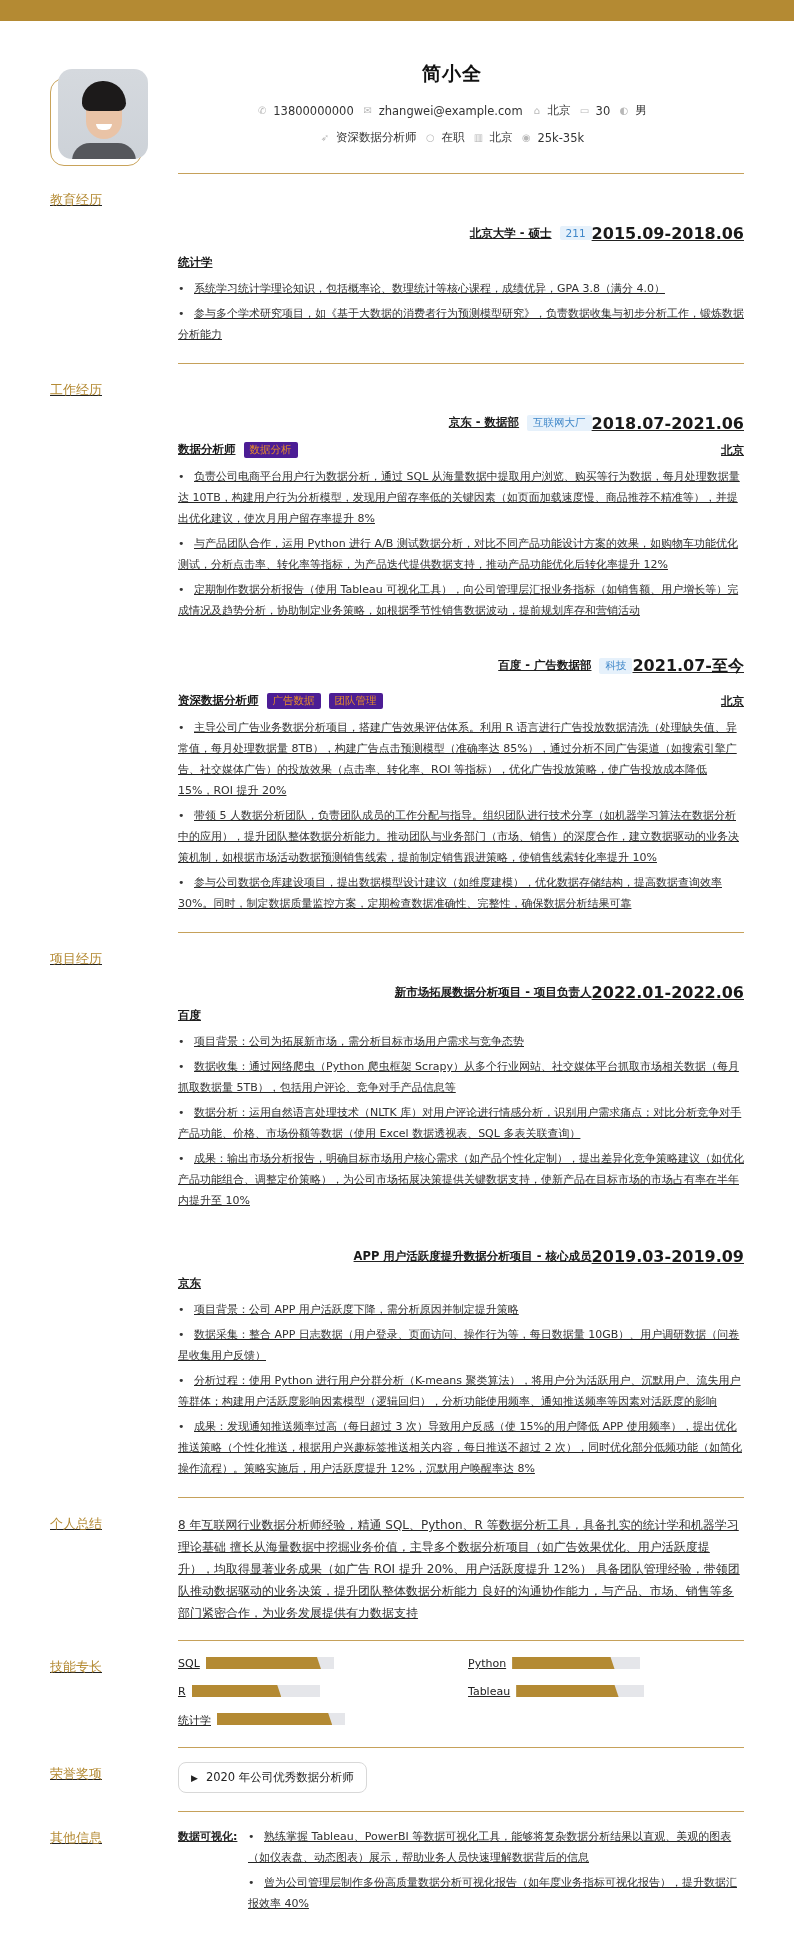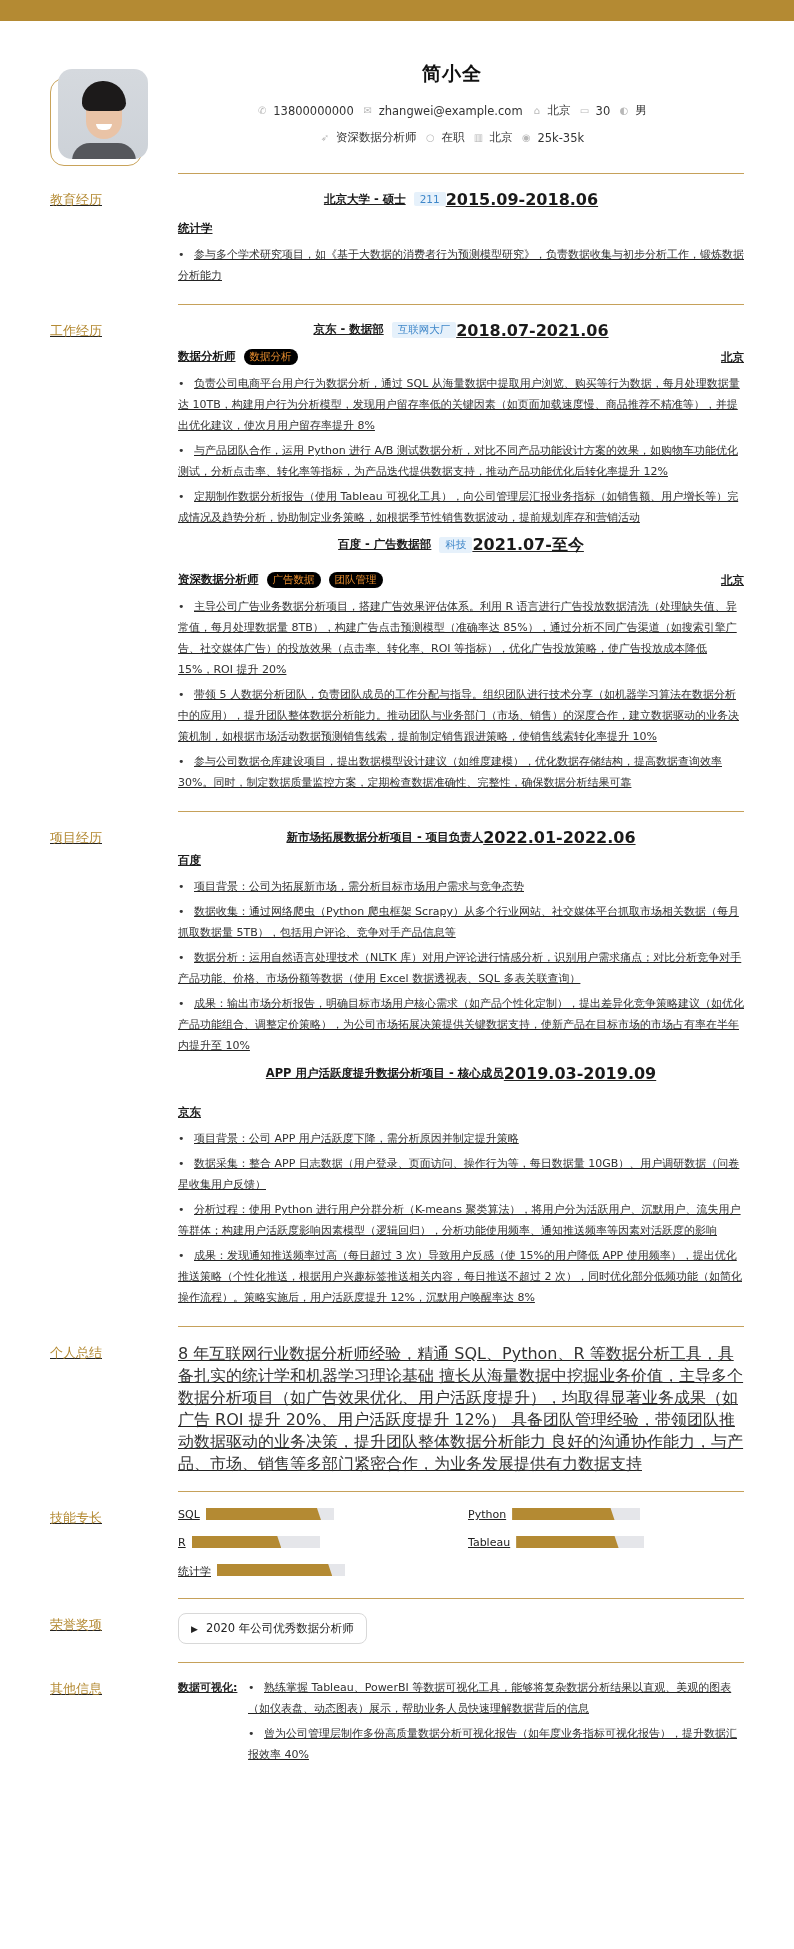--- a/index.html
+++ b/index.html
@@ -17,32 +17,32 @@
   .name { position: absolute; left: 0; right: 0; top: 40px; text-align: center; padding-left: 110px; font-size: 19px; font-weight: bold; color: #111; letter-spacing: 1px; }
   .info-row { position: absolute; left: 110px; right: 0; display: flex; justify-content: center; align-items: center; gap: 9px; font-size: 11.5px; color: #333; }
   .info-row.r1 { top: 82px; }
   .info-row.r2 { top: 109px; }
   .info-item { display: inline-flex; align-items: center; gap: 6px; }
   .ic { display: inline-block; width: 10px; height: 10px; color: #b8b8b8; font-size: 10px; line-height: 10px; text-align: center; }
   .main { padding: 0 50px 0 50px; text-decoration: underline; }
   .section { display: flex; position: relative; }
   .section-label { width: 128px; flex: 0 0 128px; padding-left: 0; color: #b48a33; font-size: 13px; padding-top: 18px; }
   .section-body { flex: 1; border-top: 1px solid #c6a15a; padding-top: 14px; padding-bottom: 12px; }
-  .row-head { display: flex; justify-content: center; align-items: center; height: 22px; }
+  .row-head { display: flex; justify-content: flex-end; align-items: center; height: 22px; margin-top: 34px; }
   .title-b { font-weight: bold; font-size: 11.5px; color: #1a1a1a; }
   .date { font-weight: bold; font-size: 16px; color: #1a1a1a; }
   .tag { display: inline-block; font-size: 10.5px; padding: 1px 6px; margin-left: 8px; border-radius: 2px; font-weight: normal; }
   .tag.blue { background: #e6f1fb; color: #3f87c9; }
-  .tag.orange { background: #000000; color: #e38a2c; border-radius: 8px; }
+  .tag.orange { background: #4c1d95; color: #e38a2c; }
   .sub { font-weight: bold; font-size: 11.5px; color: #1a1a1a; height: 24px; display: flex; justify-content: space-between; align-items: center; }
   ul.bul { list-style: none; margin-top: 4px; }
   ul.bul li { font-size: 11px; line-height: 21px; color: #333; margin-bottom: 4px; text-indent: 0; }
   ul.bul li::before { content: "•"; display: inline-block; width: 16px; padding-left: 0; color: #333; }
   .entry { margin-bottom: 6px; }
-  .summary { font-size: 16px; line-height: 22px; color: #333; padding-top: 2px; }
+  .summary { font-size: 12px; line-height: 22px; color: #333; padding-top: 2px; }
   .skills { display: grid; grid-template-columns: 290px 1fr; row-gap: 12px; padding-top: 2px; }
   .skill { display: flex; align-items: flex-start; gap: 6px; font-size: 11px; height: 16px; }
   .track { position: relative; width: 128px; height: 12px; background: #e5e6ea; }
   .fill { position: absolute; left: 0; top: 0; height: 12px; background: #b48a33; clip-path: polygon(0 0, calc(100% - 4px) 0, 100% 100%, 0 100%); }
   .award { display: inline-flex; align-items: center; gap: 8px; border: 1px solid #d8d8d8; border-radius: 8px; padding: 7px 12px; font-size: 11.5px; color: #222; }
   .other-row { display: flex; }
   .other-key { font-weight: bold; font-size: 11px; width: 70px; flex: 0 0 70px; line-height: 21px; }
   .other-list li { font-size: 11px; line-height: 21px; color: #333; margin-bottom: 4px; }
 </style>
 </head>
@@ -110,20 +110,21 @@
     <div class="section-body">
       <div class="entry">
         <div class="row-head">
           <span class="title-b"><span>北京大学 - 硕士</span><span class="tag blue">211</span></span>
           <span class="date">2015.09-2018.06</span>
         </div>
         <div class="sub" style="margin-top:6px">
             <span>统计学</span>
           </div>
         <ul class="bul">
+          <li>系统学习统计学理论知识，包括概率论、数理统计等核心课程，成绩优异，GPA 3.8（满分 4.0）</li>
           <li>参与多个学术研究项目，如《基于大数据的消费者行为预测模型研究》，负责数据收集与初步分析工作，锻炼数据分析能力</li>
         </ul>
       </div>
     </div>
   </div>
 
   <div class="section">
     <div class="section-label">工作经历</div>
     <div class="section-body">
       <div class="entry">
@@ -175,21 +176,21 @@
           <li>数据收集：通过网络爬虫（Python 爬虫框架 Scrapy）从多个行业网站、社交媒体平台抓取市场相关数据（每月抓取数据量 5TB），包括用户评论、竞争对手产品信息等</li>
           <li>数据分析：运用自然语言处理技术（NLTK 库）对用户评论进行情感分析，识别用户需求痛点；对比分析竞争对手产品功能、价格、市场份额等数据（使用 Excel 数据透视表、SQL 多表关联查询）</li>
           <li>成果：输出市场分析报告，明确目标市场用户核心需求（如产品个性化定制），提出差异化竞争策略建议（如优化产品功能组合、调整定价策略），为公司市场拓展决策提供关键数据支持，使新产品在目标市场的市场占有率在半年内提升至 10%</li>
         </ul>
       </div>
       <div class="entry">
         <div class="row-head">
           <span class="title-b">APP 用户活跃度提升数据分析项目 - 核心成员</span>
           <span class="date">2019.03-2019.09</span>
         </div>
-        <div class="sub" style="margin-top:16px">
+        <div class="sub" style="margin-top:4px">
             <span>京东</span>
           </div>
         <ul class="bul">
           <li>项目背景：公司 APP 用户活跃度下降，需分析原因并制定提升策略</li>
           <li>数据采集：整合 APP 日志数据（用户登录、页面访问、操作行为等，每日数据量 10GB）、用户调研数据（问卷星收集用户反馈）</li>
           <li>分析过程：使用 Python 进行用户分群分析（K-means 聚类算法），将用户分为活跃用户、沉默用户、流失用户等群体；构建用户活跃度影响因素模型（逻辑回归），分析功能使用频率、通知推送频率等因素对活跃度的影响</li>
           <li>成果：发现通知推送频率过高（每日超过 3 次）导致用户反感（使 15%的用户降低 APP 使用频率），提出优化推送策略（个性化推送，根据用户兴趣标签推送相关内容，每日推送不超过 2 次），同时优化部分低频功能（如简化操作流程）。策略实施后，用户活跃度提升 12%，沉默用户唤醒率达 8%</li>
         </ul>
       </div>
     </div>

